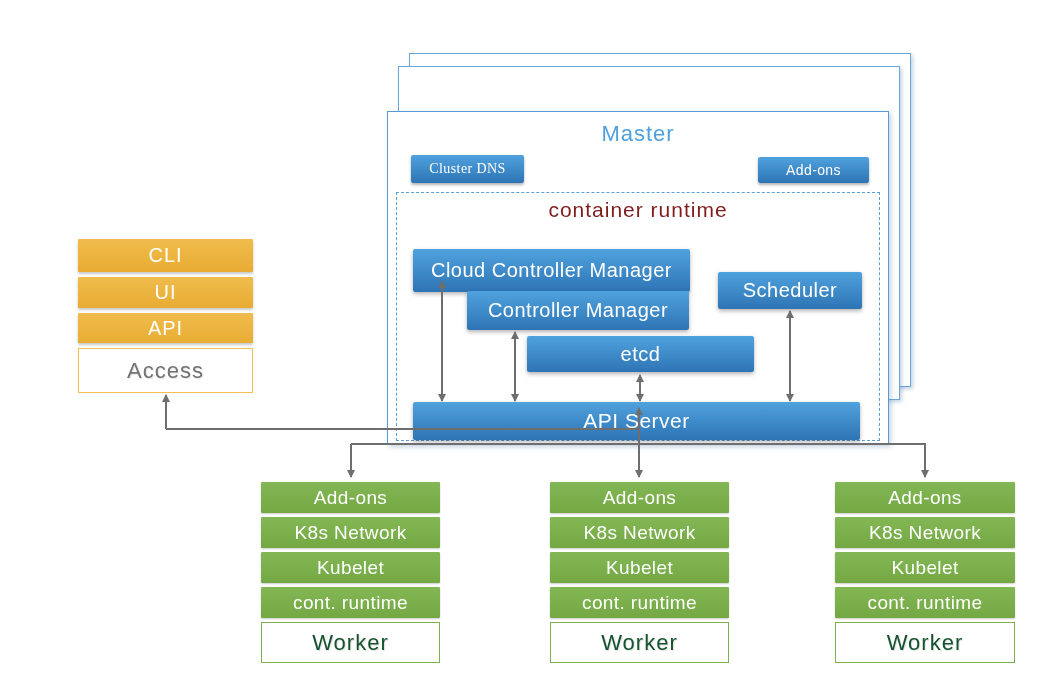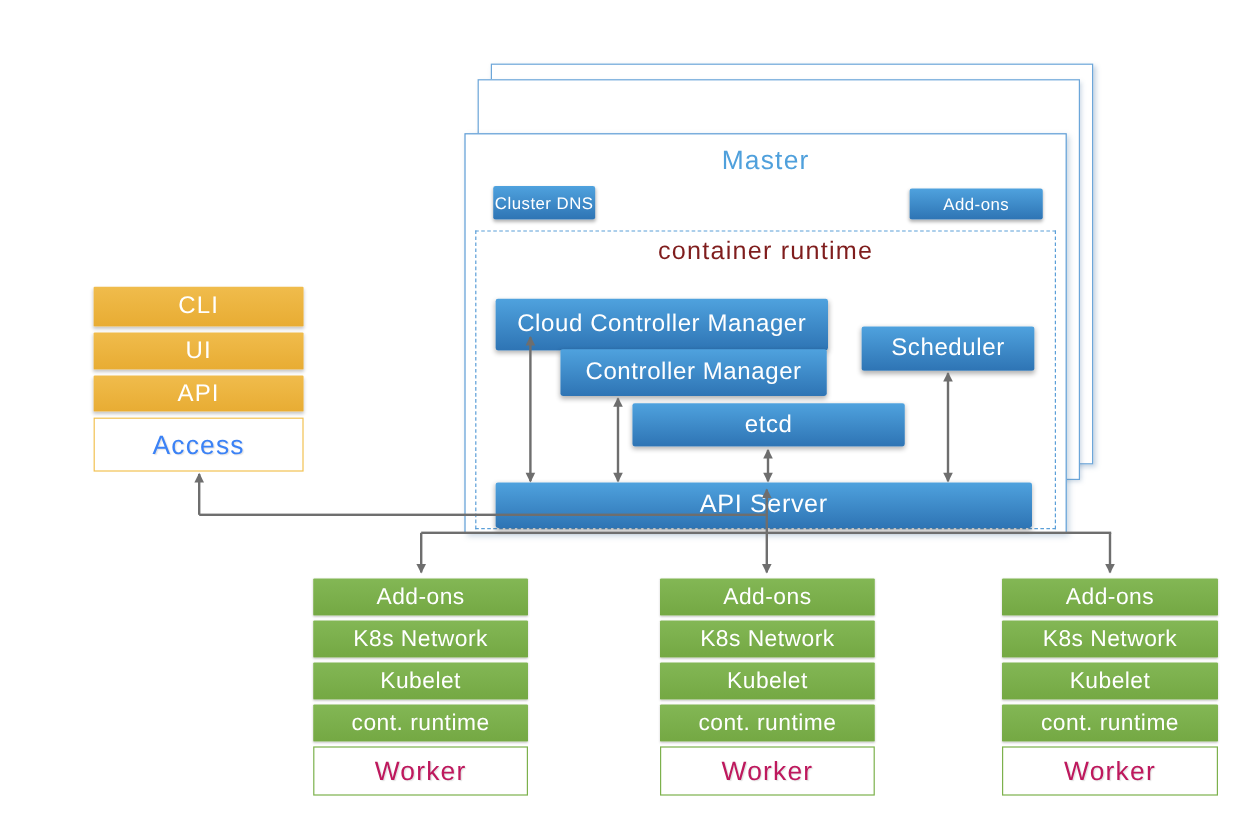--- a/index.html
+++ b/index.html
@@ -15,21 +15,21 @@
   .master { position:absolute; left:387px; top:79px; width:502px; height:334px;
             background:#fff; border:1.5px solid #5B9BD5; box-shadow:2px 2px 5px rgba(90,130,170,.35);margin-top:32px; }
   .mtitle { position:absolute; top:9px; left:0; right:0; text-align:center;
             color:#4FA0DC; font-size:22px; letter-spacing:1px; }
 
   
   .bluebtn { position:absolute; display:flex; align-items:center; justify-content:center;
              color:#fff; font-size:14px; letter-spacing:.4px; border-radius:2px;
              background:linear-gradient(180deg,#4FA2DE 0%,#2E74B4 100%);
              box-shadow:0 2px 3px rgba(0,0,0,.30); }
-  .cluster-dns { left:23px; top:43px; width:85px; height:28px; }
+  .cluster-dns { left:23px; top:43px; width:113px; height:28px;font-family:Liberation Serif, serif; }
   .addons-m   { left:370px; top:45px; width:111px; height:26px; }
 
   
   .cruntime { position:absolute; left:8px; top:80px; width:484px; height:249px;
               border:1.5px dashed #5B9FD8; }
   .crtitle { position:absolute; top:5px; left:0; right:0; text-align:center;
              color:#7f1d1d; font-size:21px; letter-spacing:1px; }
 
   
   .bluebox { position:absolute; display:flex; align-items:center; justify-content:center;
@@ -53,32 +53,32 @@
 
   
   .access-stack { position:absolute; left:78px; top:239px; width:175px;
                   display:flex; flex-direction:column; gap:5px; }
   .obox { height:31px; display:flex; align-items:center; justify-content:center;
           color:#fff; font-size:20px; letter-spacing:1px;
           background:linear-gradient(180deg,#F0BC4C 0%,#E8AC33 100%);
           box-shadow:0 2px 3px rgba(0,0,0,.22); border-radius:1px; }
   .obox.first { height:33px; }
   .access-label { height:45px; display:flex; align-items:center; justify-content:center;
-                  background:#fff; border:1.5px solid #F2C152; color:#3b82f6;
+                  background:#fff; border:1.5px solid #F2C152; color:#737373;
                   font-size:22px; letter-spacing:1px; text-shadow:1px 1px 1px rgba(0,0,0,.12); }
 
   
   .worker { position:absolute; top:482px; width:179px;
             display:flex; flex-direction:column; gap:4px; }
   .grow { height:31px; display:flex; align-items:center; justify-content:center;
           color:#fff; font-size:19px; letter-spacing:.4px;
           background:linear-gradient(180deg,#83B755 0%,#74A843 100%);
           box-shadow:0 1px 2px rgba(0,0,0,.20); border-radius:1px; }
   .wlabel { height:41px; display:flex; align-items:center; justify-content:center;
-            background:#fff; border:1.5px solid #7CB14C; color:#be185d;
+            background:#fff; border:1.5px solid #7CB14C; color:#14532d;
             font-size:22px; letter-spacing:1px; text-shadow:1px 1px 1px rgba(0,0,0,.12); }
 </style>
 </head>
 <body>
 
 <div class="canvas">
 
   <div class="access-stack">
     <div class="obox first">CLI</div>
     <div class="obox">UI</div>

